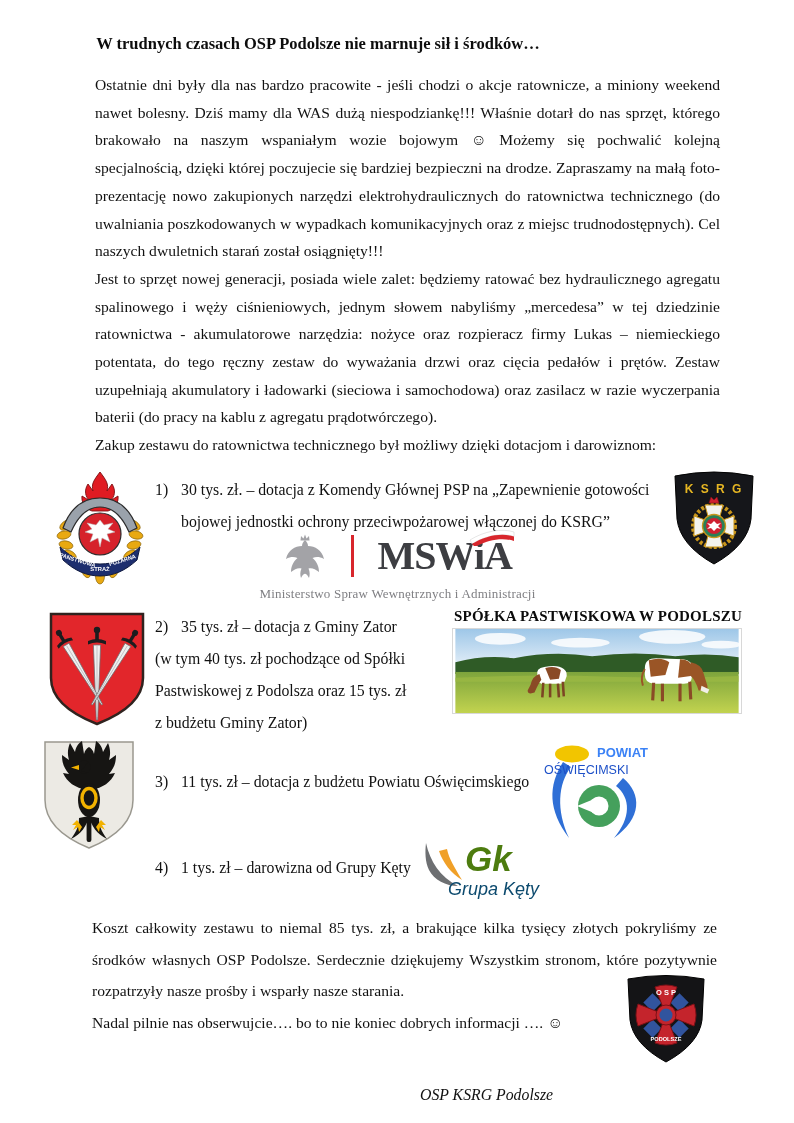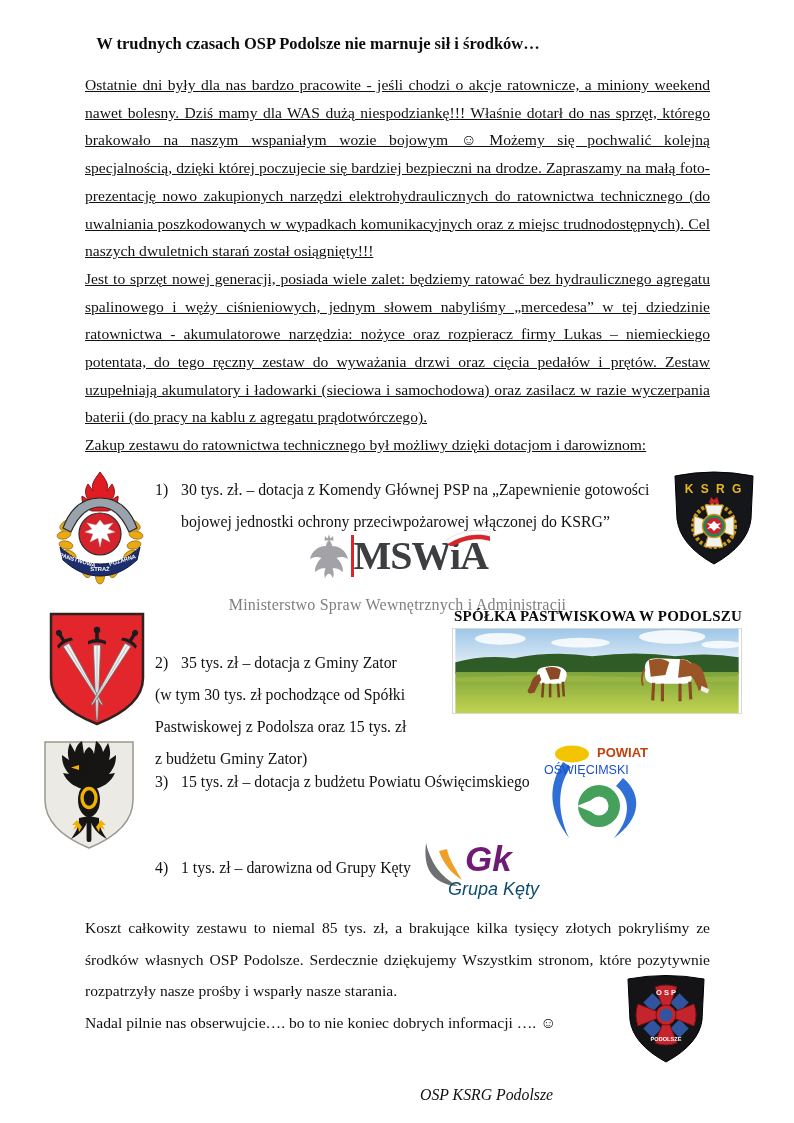--- a/index.html
+++ b/index.html
@@ -7,78 +7,78 @@
   .page {
     position:relative; width:794px; height:1123px; margin:0 auto;
     background:#ffffff; overflow:hidden;
     font-family:"Liberation Serif", serif; color:#111;
   }
   .doc-title {
     position:absolute; top:34px; left:0; width:636px;
     text-align:center; font-weight:bold; font-size:16.5px; color:#0d0d0d;
   }
   .body-text {
-    position:absolute; top:71px; left:85px; width:625px;
-    font-size:15.6px; line-height:27.7px; text-align:justify;text-decoration:underline;
+    position:absolute; top:71px; left:95px; width:625px;
+    font-size:15.6px; line-height:27.7px; text-align:justify;
   }
   .body-text p { margin:0; }
   .closing-text {
-    position:absolute; top:912px; left:85px; width:625px;
+    position:absolute; top:912px; left:92px; width:625px;
     font-size:15.6px; line-height:31.6px; text-align:justify;
   }
   .closing-text p { margin:0; }
   .closing-text .no-justify { text-align:left; }
   .signature {
     position:absolute; top:1086px; left:420px; width:240px;
     text-align:left; font-style:italic; font-size:15.8px;
   }
   
   .item { position:absolute; font-size:15.8px; }
   .item-line { line-height:32px; white-space:nowrap; }
   .item .num { display:inline-block; width:26px; }
   .item .cont-indent { padding-left:26px; }
   .item1 { left:155px; top:474px; width:530px; }
-  .item2 { left:155px; top:647px; width:305px; }
+  .item2 { left:155px; top:611px; width:305px; }
   .item3 { left:155px; top:766px; width:420px; }
   .item4 { left:155px; top:852px; width:290px; }
   
   .psp-badge   { position:absolute; left:53px;  top:471px; }
   .ksrg-badge  { position:absolute; left:670px; top:466px; }
   .zator-shield{ position:absolute; left:47px;  top:610px; }
   .oswiecim-shield { position:absolute; left:41px; top:738px; }
   .osp-badge   { position:absolute; left:620px; top:971px; }
   
   .mswia { position:absolute; left:85px; top:530px; width:625px; text-align:center; }
-  .mswia-row { display:inline-flex; align-items:center; gap:0; height:52px; }
+  .mswia-row { display:inline-flex; align-items:center; gap:24px; height:52px; }
   .mswia-divider { width:2.5px; height:42px; background:#d8262c; }
   .mswia-wordwrap { position:relative; display:inline-block; }
   .mswia-word {
     font-family:"Liberation Serif", serif; font-weight:bold;
     font-size:40px; line-height:46px; color:#3d3e42; letter-spacing:-1px;
   }
   .mswia-flag { position:absolute; top:-5px; right:-4px; }
   .mswia-subtitle {
-    margin-top:12px; font-size:16px; color:#7f7f83; letter-spacing:0.2px;
+    margin-top:2px; font-size:13px; color:#7f7f83; letter-spacing:0.2px;
   }
   
   .pastwiskowa { position:absolute; left:452px; top:608px; width:292px; }
   .pastwiskowa-title {
     font-weight:bold; font-size:15px; letter-spacing:0.2px;
     text-align:center; white-space:nowrap; color:#0b0b0b;
   }
   .pasture-photo { display:block; margin-top:3px; border:1px solid #d8d8d8; }
   
   .powiat-logo { position:absolute; left:541px; top:742px; width:112px; height:104px; font-family:"Liberation Sans", sans-serif; }
   .powiat-logo svg { position:absolute; left:0; top:0; }
-  .powiat-line1 { position:absolute; left:56px; top:3px;  font-size:13px; font-weight:bold; color:#c2410c; }
+  .powiat-line1 { position:absolute; left:56px; top:3px;  font-size:13px; font-weight:bold; color:#3b82f6; }
   .powiat-line2 { position:absolute; left:3px;  top:21px; font-size:12.5px; font-weight:normal; color:#1d50c8; }
   
   .gk-logo { position:absolute; left:420px; top:841px; width:130px; height:66px; font-family:"Liberation Sans", sans-serif; }
   .gk-logo svg { position:absolute; left:0; top:0; }
-  .gk-abbr { position:absolute; left:45px; top:-2px; font-size:35px; font-weight:bold; font-style:italic; color:#701a75; }
+  .gk-abbr { position:absolute; left:45px; top:-2px; font-size:35px; font-weight:bold; font-style:italic; color:#4d7c0f; }
   .gk-name { position:absolute; left:28px; top:38px; font-size:18px; font-style:italic; color:#0c4a6e; }
   svg text { font-family:"Liberation Sans", sans-serif; }
 </style>
 </head>
 <body>
 
 <div class="page">
 
   <div class="doc-title">W trudnych czasach OSP Podolsze nie marnuje sił i środków…</div>
 
@@ -176,21 +176,21 @@
       <use href="#zsword" transform="translate(50,64)"></use>
       <use href="#zsword" transform="translate(33,58) rotate(-31) scale(0.93)"></use>
       <use href="#zsword" transform="translate(67,58) rotate(31) scale(0.93)"></use>
     </svg>
   </div>
 
   <div class="item item2">
     <div class="item-line">
       <span class="num">2)</span><span>35 tys. zł – dotacja z Gminy Zator</span>
     </div>
-    <div class="item-line">(w tym 30 tys. zł  pochodzące od Spółki</div>
+    <div class="item-line">(w tym 40 tys. zł  pochodzące od Spółki</div>
     <div class="item-line">Pastwiskowej z Podolsza oraz 15 tys. zł</div>
     <div class="item-line">z budżetu Gminy Zator)</div>
   </div>
 
   <div class="pastwiskowa">
     <div class="pastwiskowa-title">SPÓŁKA PASTWISKOWA W PODOLSZU</div>
     <svg class="pasture-photo" width="290" height="86" viewBox="0 0 290 86">
       <defs>
         <linearGradient id="sky" x1="0" y1="0" x2="0" y2="1">
           <stop offset="0" stop-color="#9ec7e8"></stop>
@@ -254,21 +254,21 @@
       </g>
       <path d="M38 27 L30 29.5 L38 32 Z" fill="#f2b200"></path>
       <path d="M36 82 l-5 5 l4 0 l-3 5 l5 -3 l1 5 l3 -5 Z" fill="#f2b200"></path>
       <path d="M60 82 l5 5 l-4 0 l3 5 l-5 -3 l-1 5 l-3 -5 Z" fill="#f2b200"></path>
       <ellipse cx="48" cy="60" rx="7" ry="9.5" fill="none" stroke="#f2b200" stroke-width="3.4"></ellipse>
     </svg>
   </div>
 
   <div class="item item3">
     <div class="item-line">
-      <span class="num">3)</span><span>15 tys. zł – dotacja z budżetu Powiatu Oświęcimskiego</span>
+      <span class="num">3)</span><span>11 tys. zł – dotacja z budżetu Powiatu Oświęcimskiego</span>
     </div>
   </div>
 
   <div class="powiat-logo">
     <svg width="112" height="104" viewBox="0 0 112 104">
       <ellipse cx="31" cy="12" rx="17" ry="8.5" fill="#f2c500"></ellipse>
       <path d="M22 20 C7 44 7 68 28 96 C15 68 17 42 30 25 Z" fill="#2f6fd6"></path>
       <circle cx="58" cy="64" r="21" fill="#45a05c"></circle>
       <circle cx="58" cy="64" r="9.5" fill="#ffffff"></circle>
       <path d="M36 64 L58 55 L58 73 Z" fill="#ffffff"></path>

